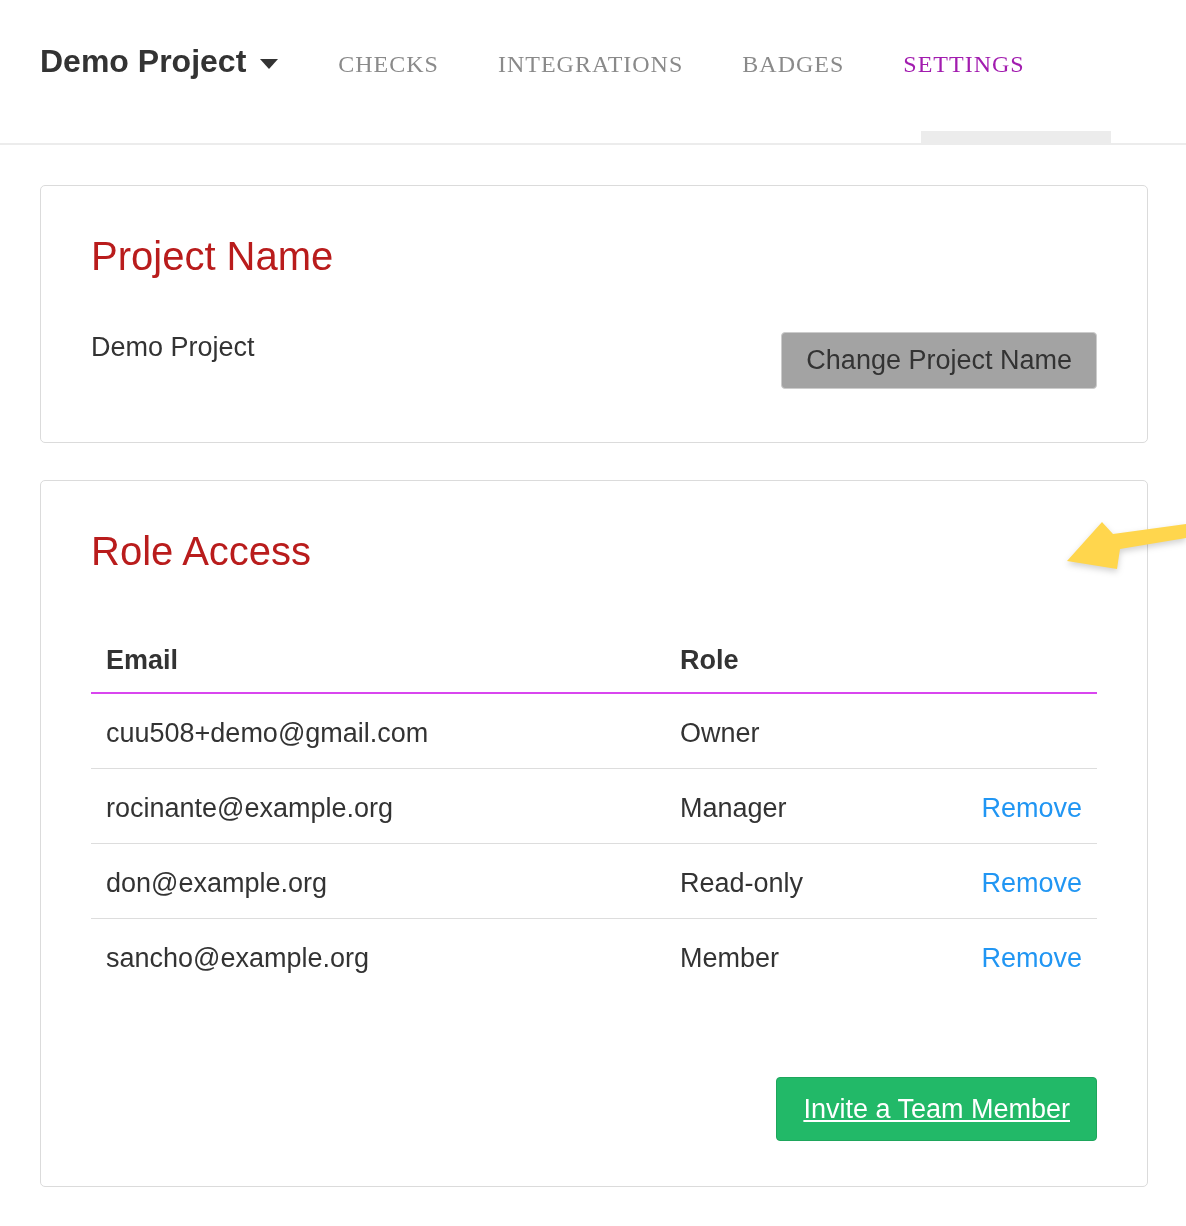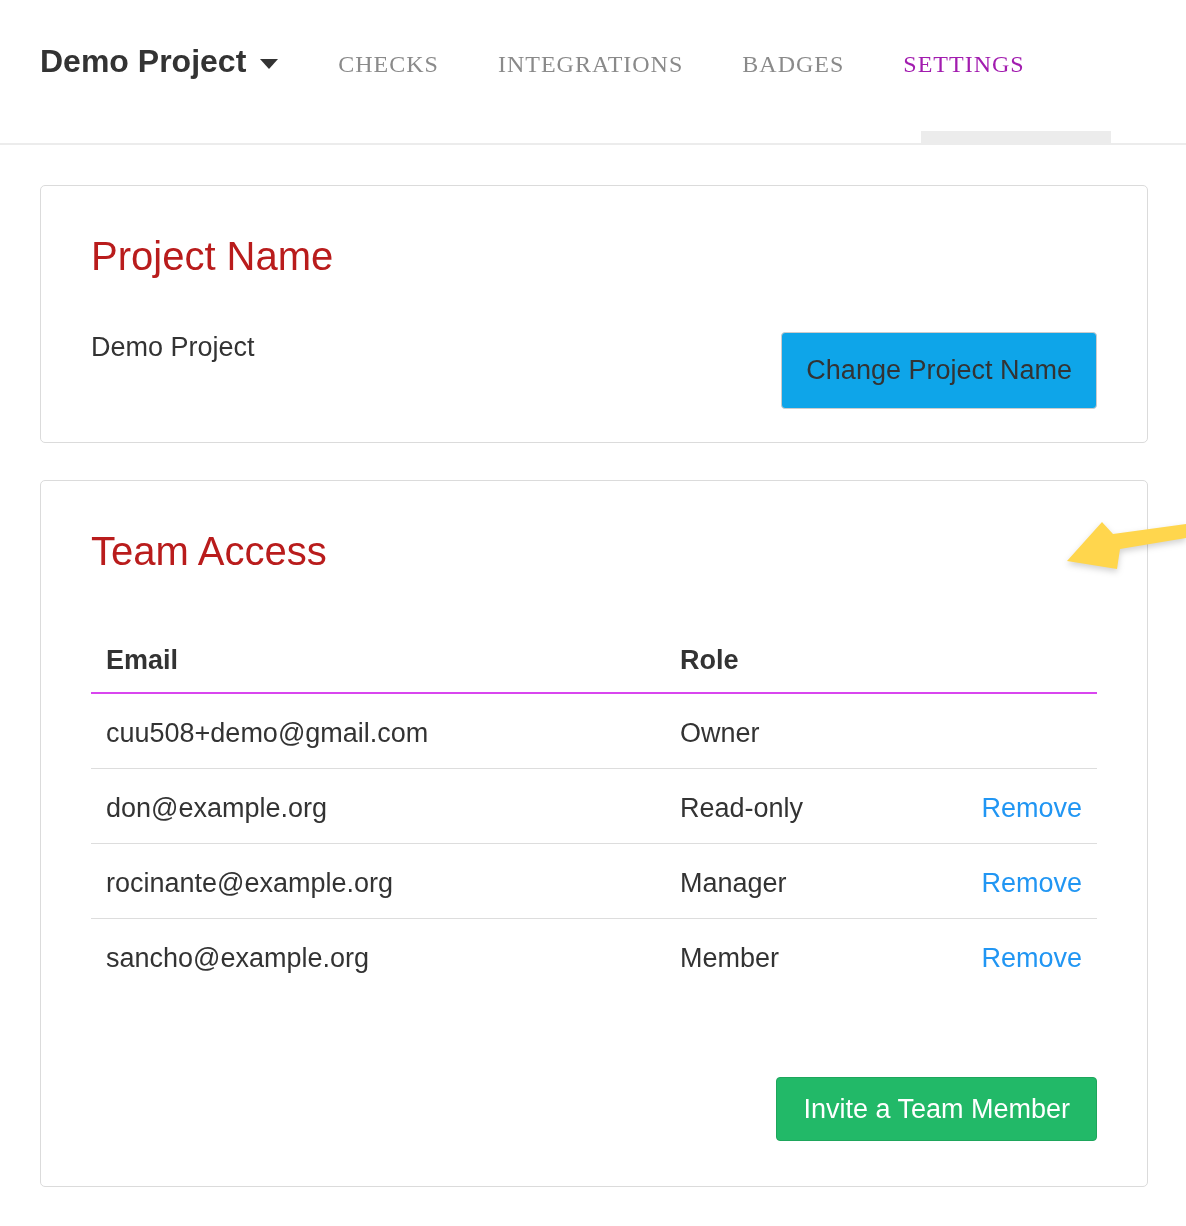--- a/index.html
+++ b/index.html
@@ -87,23 +87,23 @@
   .card-project { margin-top: 40px; height: 258px; }
   .card-project h1 { margin-top: 48px; }
   .name-row {
     margin-top: 54px;
     display: flex;
     justify-content: space-between;
     align-items: flex-start;
   }
   .current-name { font-size: 27px; line-height: 30px; color: #333; }
   .btn-outline {
-    height: 77px;
+    height: 57px;
     padding: 0 24px;
-    background: #0ea5e9;
+    background: #a3a3a3;
     border: 1px solid #ccc;
     border-radius: 4px;
     font-family: inherit;
     font-size: 27px;
     color: #333;
     cursor: pointer;
   }
 
   .card-team { margin-top: 37px; height: 707px; position: relative; }
   .card-team h1 { margin-top: 48px; }
@@ -150,20 +150,21 @@
   .btn-success {
     height: 64px;
     padding: 16px 26px;
     background: #22B968;
     border: 1px solid #1EA65C;
     border-radius: 4px;
     font-family: inherit;
     font-size: 27px;
     color: #fff;
     cursor: pointer;
+    text-decoration: underline;
   }
 
   
   .annotation-arrow {
     position: absolute;
     left: 1050px;
     top: 505px;
     z-index: 10;
     filter: drop-shadow(0 3px 3px rgba(0,0,0,0.18));
     pointer-events: none;
@@ -191,48 +192,48 @@
 
   <section class="card card-project">
     <h1>Project Name</h1>
     <div class="name-row">
       <span class="current-name">Demo Project</span>
       <button class="btn-outline">Change Project Name</button>
     </div>
   </section>
 
   <section class="card card-team">
-    <h1>Team Access</h1>
+    <h1>Role Access</h1>
     <table class="team-table">
       <colgroup>
           <col class="col-email">
           <col class="col-role">
           <col class="col-action">
         </colgroup>
       <thead>
         <tr>
           <th>Email</th>
           <th>Role</th>
           <th></th>
         </tr>
       </thead>
       <tbody>
           <tr>
     <td class="c-email">cuu508+demo@gmail.com</td>
     <td class="c-role">Owner</td>
     <td class="c-action"></td>
   </tr>
           <tr>
+    <td class="c-email">rocinante@example.org</td>
+    <td class="c-role">Manager</td>
+    <td class="c-action"><a class="remove-link">Remove</a></td>
+  </tr>
+          <tr>
     <td class="c-email">don@example.org</td>
     <td class="c-role">Read-only</td>
-    <td class="c-action"><a class="remove-link">Remove</a></td>
-  </tr>
-          <tr>
-    <td class="c-email">rocinante@example.org</td>
-    <td class="c-role">Manager</td>
     <td class="c-action"><a class="remove-link">Remove</a></td>
   </tr>
           <tr>
     <td class="c-email">sancho@example.org</td>
     <td class="c-role">Member</td>
     <td class="c-action"><a class="remove-link">Remove</a></td>
   </tr>
         </tbody>
     </table>
     <div class="invite-row">

